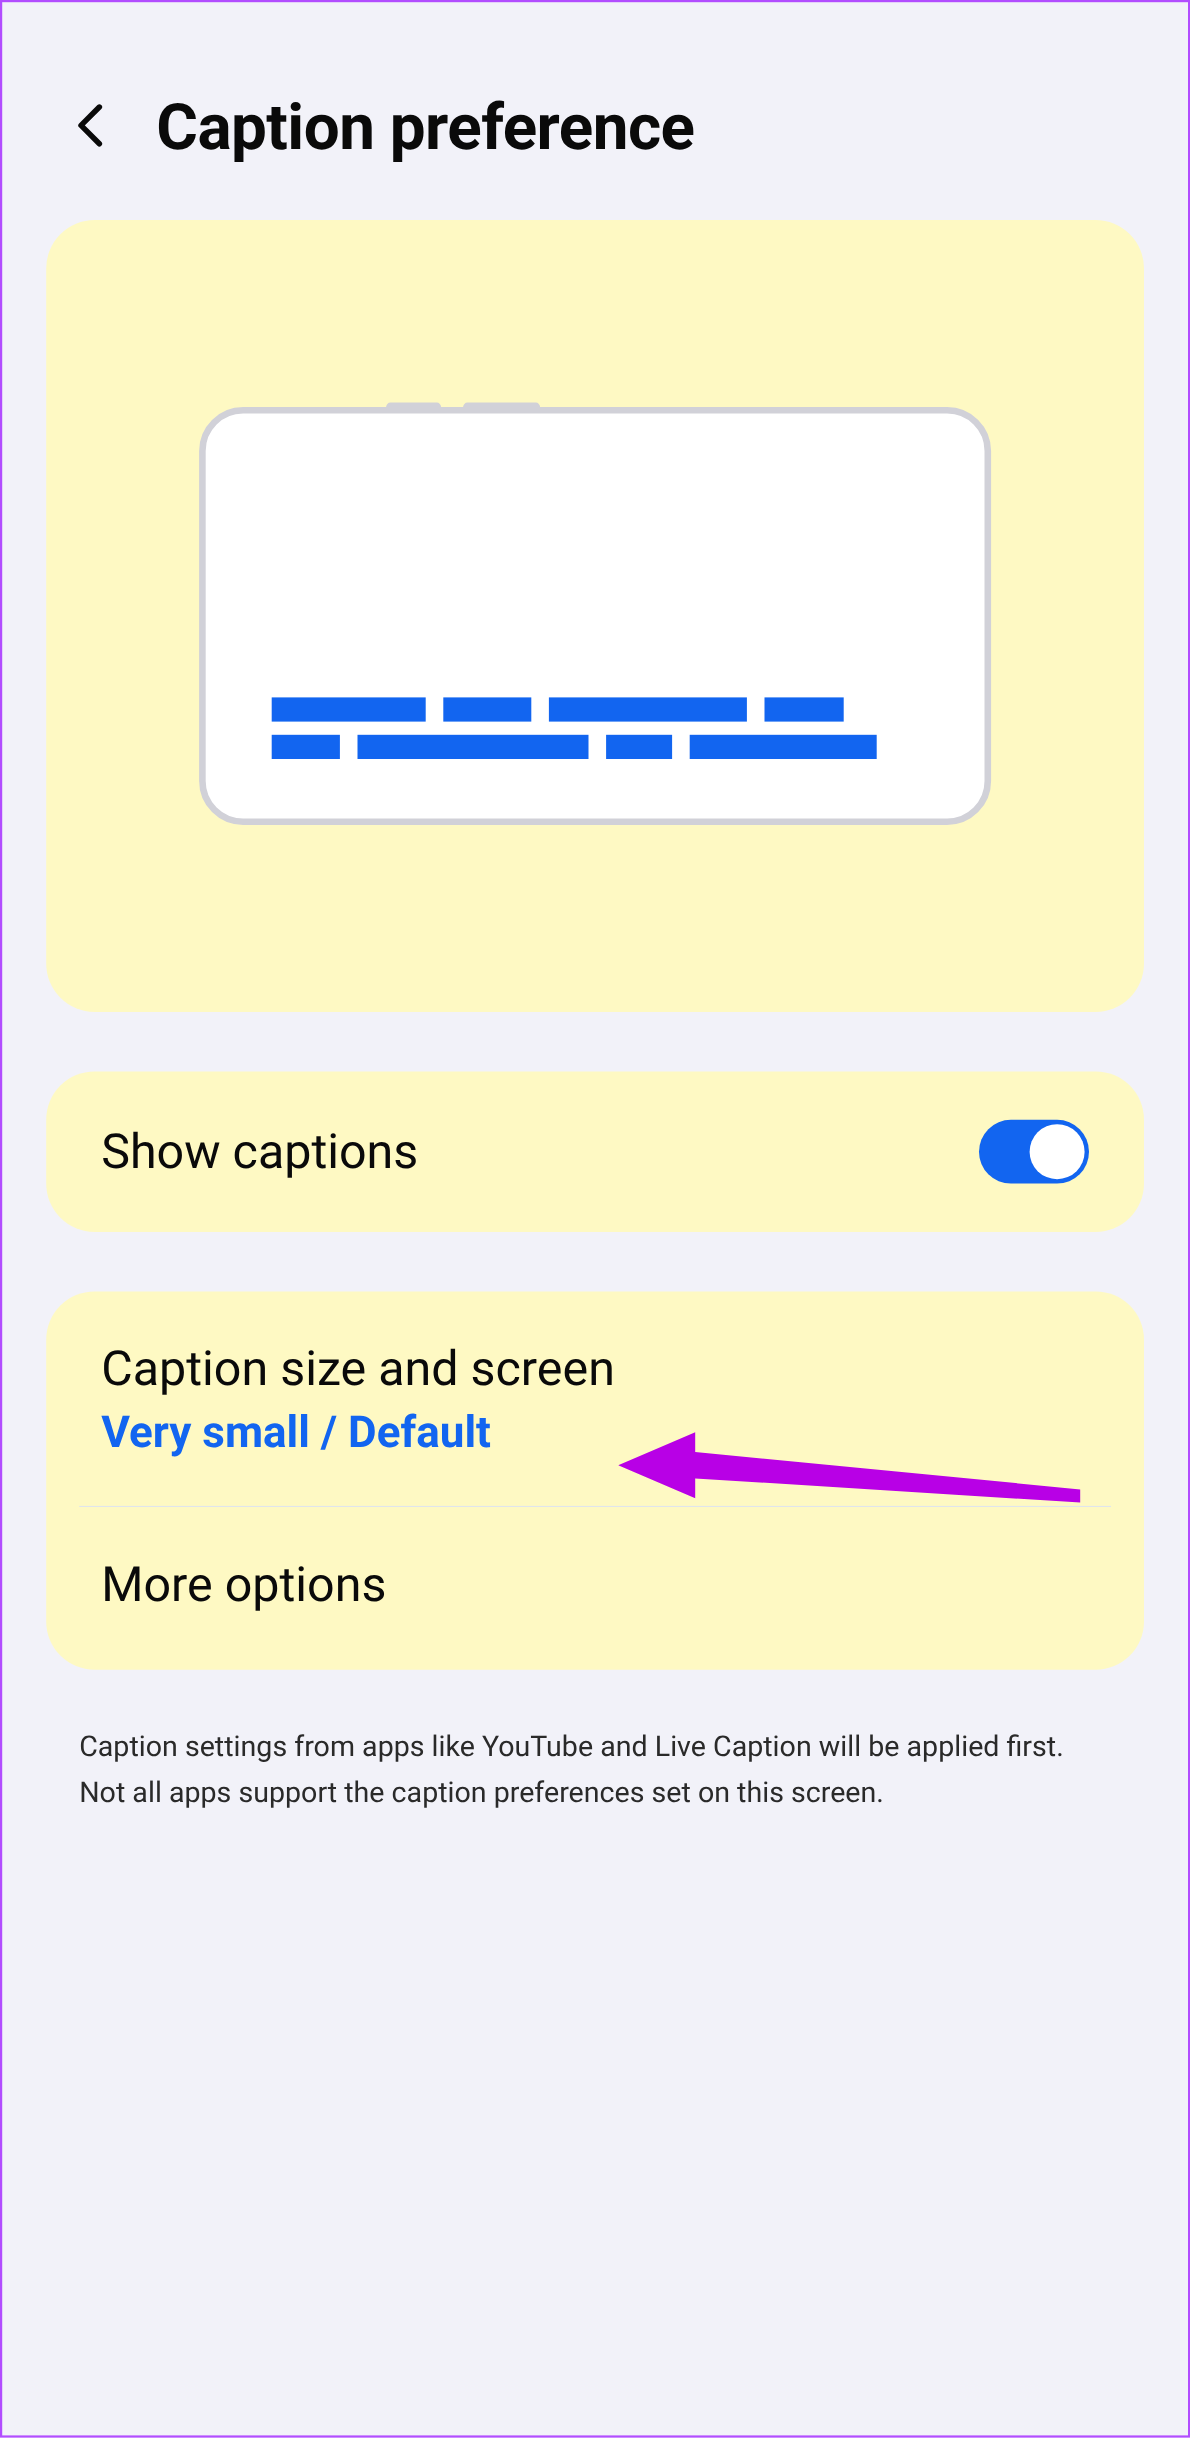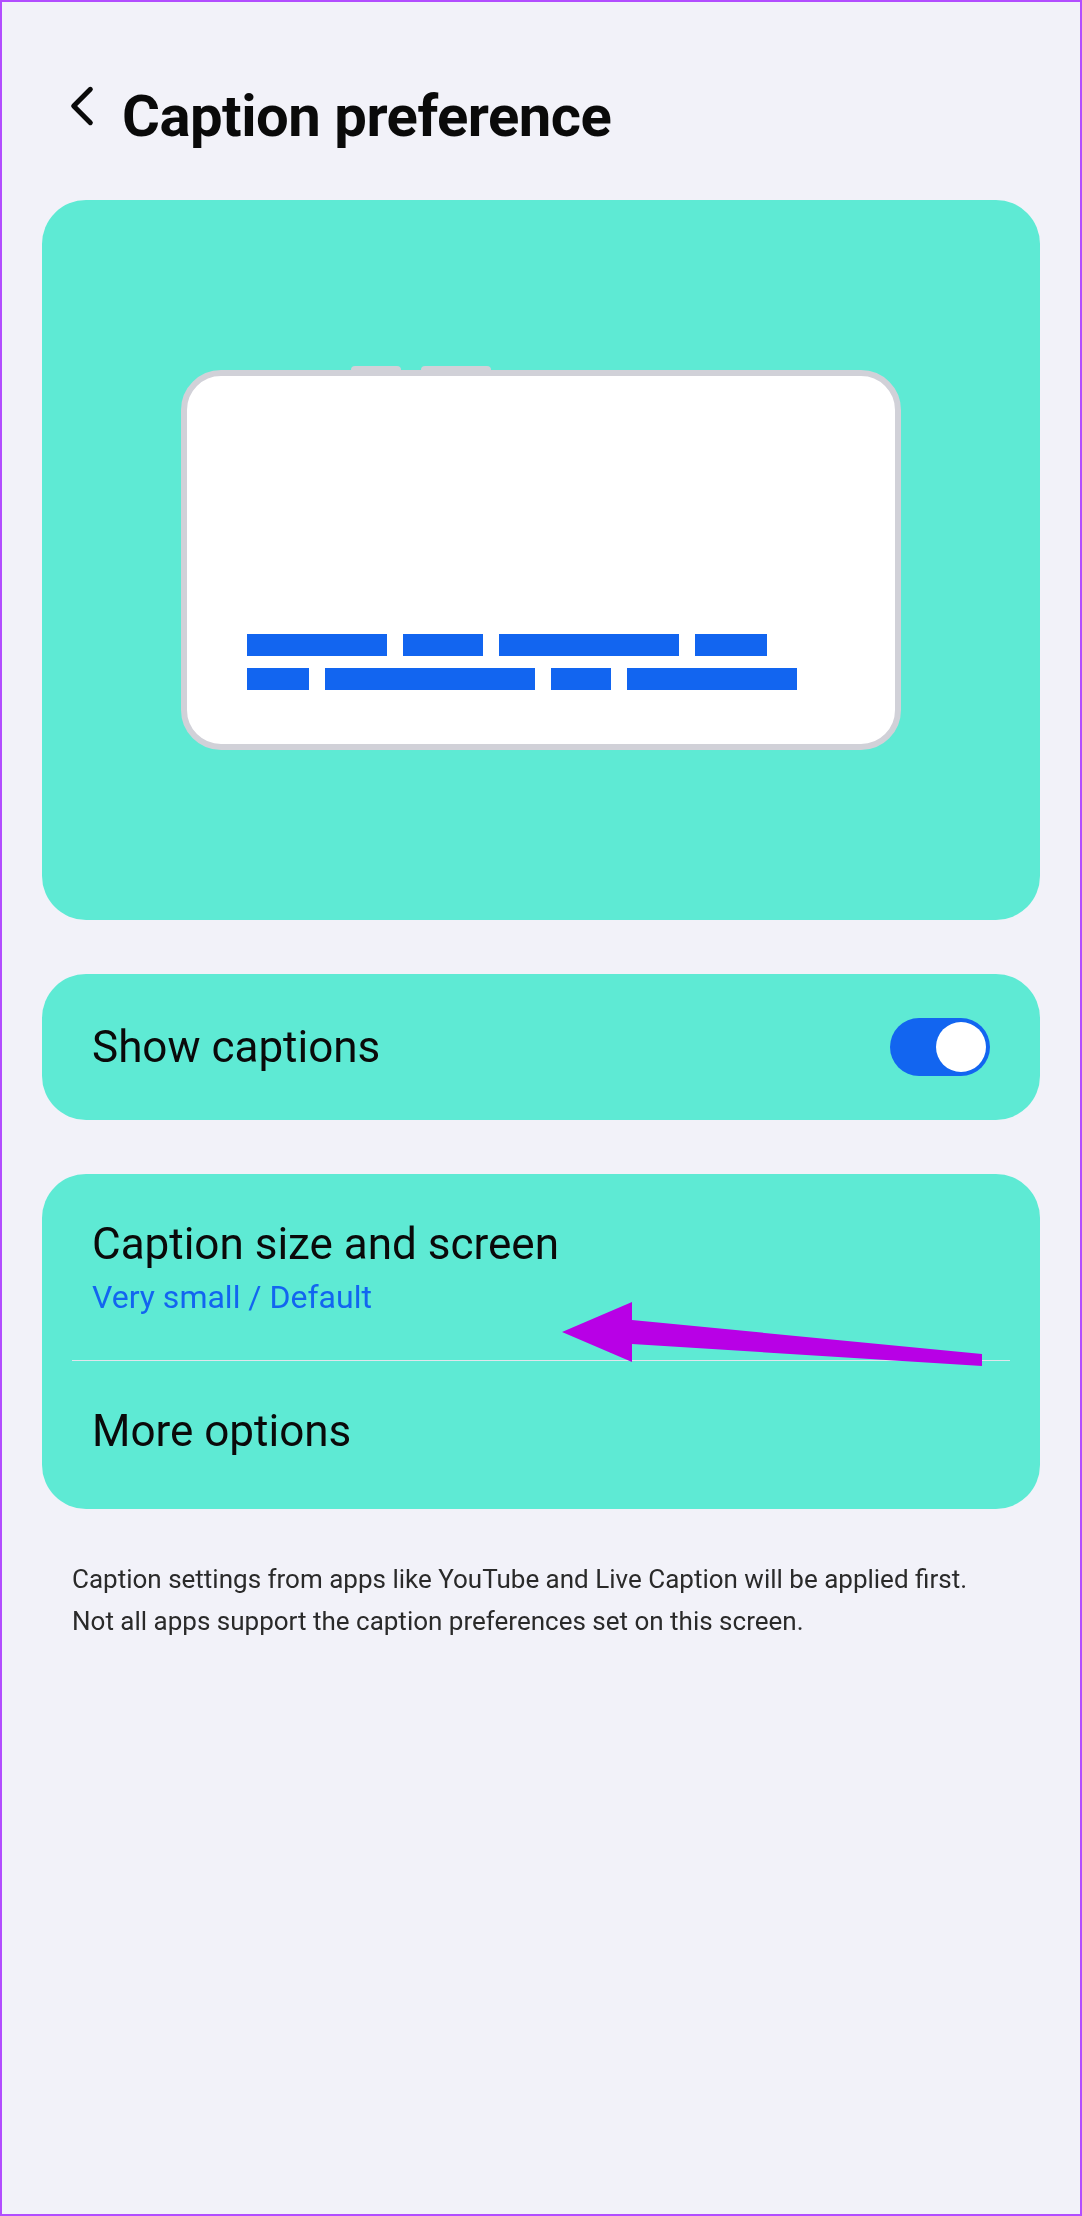--- a/index.html
+++ b/index.html
@@ -11,36 +11,36 @@
       width: 1082px;
       height: 2216px;
       background: #f2f2f9;
       font-family: -apple-system, BlinkMacSystemFont, 'Segoe UI', Roboto, sans-serif;
       border: 2px solid #b24dff;
       padding: 0 40px;
       position: relative;
     }
     .header {
       display: flex;
-      align-items: flex-start;
-      gap: 20px;
+      align-items: center;
+      gap: 40px;
       padding: 80px 20px 50px 20px;
     }
     .back-icon svg {
       width: 40px;
       height: 48px;
     }
     .page-title {
       font-size: 58px;
       font-weight: 700;
       color: #0a0a0a;
       letter-spacing: -0.5px;
     }
     .card {
-      background: #5eead4;
+      background: #fef9c3;
       border-radius: 44px;
       margin-bottom: 54px;
       overflow: hidden;
     }
     .preview-card {
       height: 720px;
       display: flex;
       align-items: center;
       justify-content: center;
       padding: 40px;
@@ -134,23 +134,23 @@
       padding: 44px 50px;
       cursor: pointer;
     }
     .list-item-primary {
       font-size: 44px;
       color: #0a0a0a;
       font-weight: 400;
       margin-bottom: 8px;
     }
     .list-item-secondary {
-      font-size: 32px;
+      font-size: 40px;
       color: #1265f0;
-      font-weight: 400;
+      font-weight: 700;
     }
     .divider {
       height: 1px;
       background: #e0e5ec;
       margin: 0 30px;
     }
     .info-text {
       font-size: 26px;
       color: #2a2a2a;
       line-height: 1.6;

